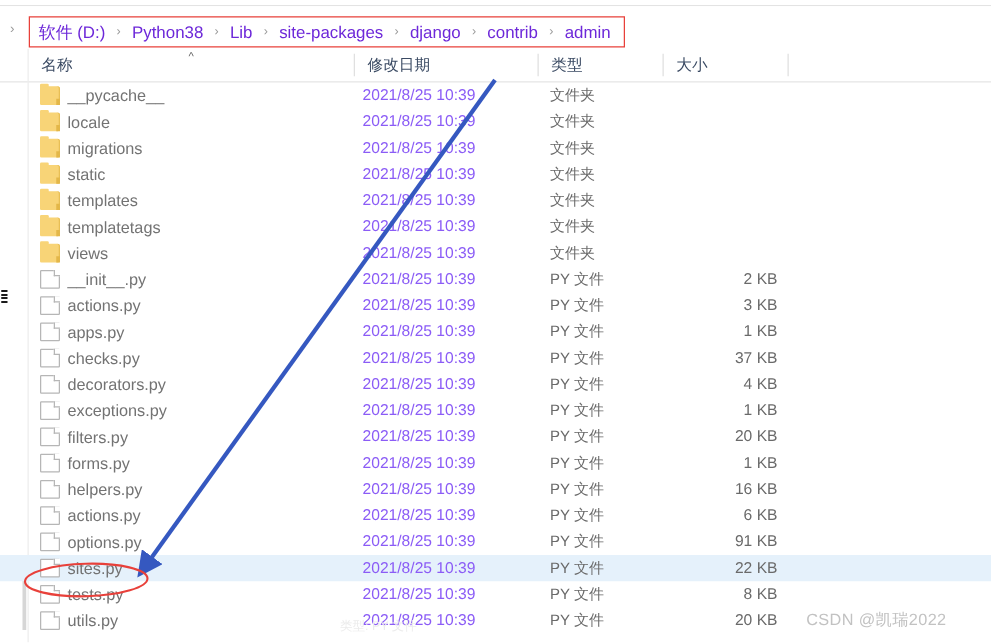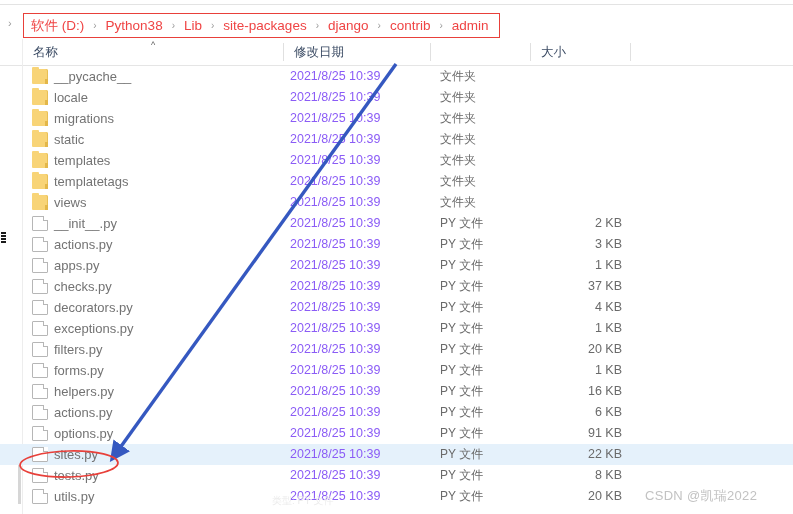--- a/index.html
+++ b/index.html
@@ -47,21 +47,21 @@
     left: 23px; top: 8px;
     width: 477px; height: 25px;
     border: 1.6px solid #e8403a;
     box-sizing: border-box;
     display: flex;
     align-items: center;
     padding-left: 7px;
   }
   .crumb {
     font-size: 13.5px;
-    color: #ef4444;
+    color: #6d28d9;
     white-space: nowrap;
     line-height: 1;
   }
   .crumb-sep {
     font-size: 10px;
     color: #9b9b9b;
     margin: 0 9px;
     line-height: 1;
     user-select: none;
   }
@@ -273,20 +273,21 @@
     <span class="crumb-sep">›</span>
     <span class="crumb">admin</span>
   </div>
 </div>
 
 <div class="colheader">
   <div class="cell" style="left:22px;width:261px;">名称</div>
   <div class="divider" style="left:283px;"></div>
   <div class="cell" style="left:283px;width:147px;">修改日期</div>
   <div class="divider" style="left:430px;"></div>
+  <div class="cell" style="left:430px;width:100px;">类型</div>
   <div class="divider" style="left:530px;"></div>
   <div class="cell" style="left:530px;width:100px;">大小</div>
   <div class="divider" style="left:630px;"></div>
 </div>
 <div class="sort-caret">^</div>
 
 <div class="left-rail"></div>
 <div class="rail-artifact"></div>
 <div class="scroll-nub"></div>
 

